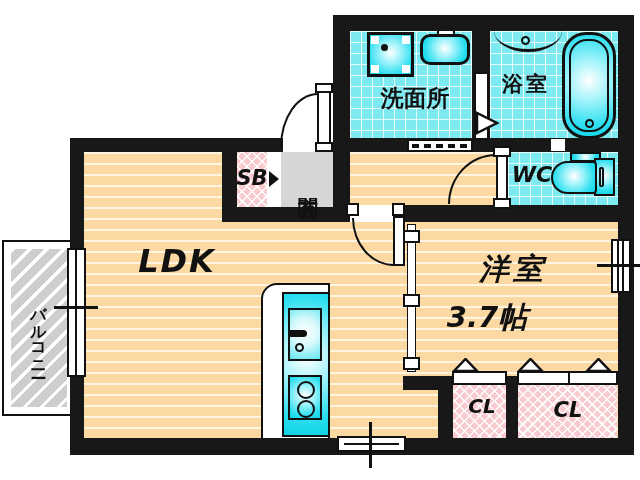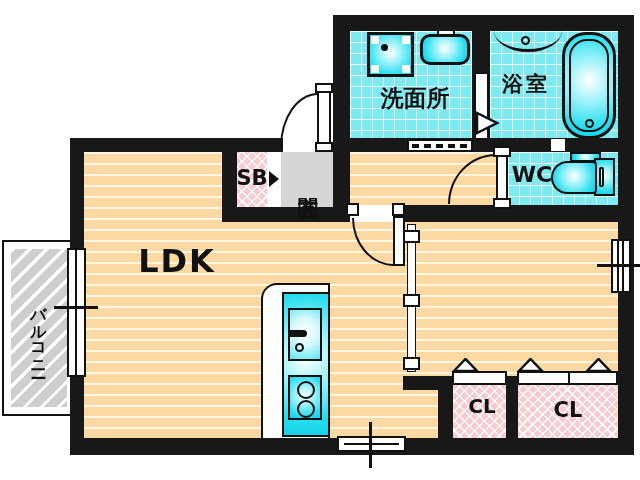--- a/index.html
+++ b/index.html
@@ -32,21 +32,21 @@
           border:2.5px solid #111; }
 
   .leaf { background:#fff; border:2.5px solid #111; }
   .bracket { background:#fff; border:2.5px solid #111; }
   .win { background:#fff; border:2.5px solid #111; }
   .tick { background:#111; }
 
   .lbl { position:absolute; color:#111; font-weight:700; display:flex;
          align-items:center; justify-content:center; text-align:center; line-height:1.05;
          white-space:nowrap; }
-  .ital { }
+  .ital { font-style: italic; }
   .vert { writing-mode: vertical-rl; text-orientation: upright; }
 </style>
 </head>
 <body>
 
 <div id="canvas">
 
   <div class="abs wood" style="left:84px;top:152px;width:534px;height:286px"></div>
   <div class="abs tile" style="left:350px;top:31px;width:122px;height:109px"></div>
   <div class="abs tile" style="left:490px;top:31px;width:128px;height:109px"></div>
@@ -175,17 +175,19 @@
     <div class="abs" style="left:5px;top:5px;width:55px;height:2px;background:#111"></div>
   </div>
   <div class="tick abs" style="left:369px;top:422px;width:3px;height:46px"></div>
 
   <div class="lbl" style="left:491px;top:72px;width:70px;height:24px;font-size:21px;letter-spacing:3px">浴室</div>
   <div class="lbl" style="left:355px;top:84px;width:120px;height:28px;font-size:23px">洗面所</div>
   <div class="lbl ital" style="left:510px;top:162px;width:44px;height:26px;font-size:22px">WC</div>
   <div class="lbl vert" style="left:294px;top:154px;width:28px;height:54px;font-size:20px">玄関</div>
   <div class="lbl ital" style="left:234px;top:163px;width:36px;height:30px;font-size:21px">SB</div>
   <div class="lbl ital" style="left:92px;top:240px;width:170px;height:44px;font-size:32px;letter-spacing:2px">LDK</div>
+  <div class="lbl ital" style="left:448px;top:248px;width:130px;height:42px;font-size:30px;letter-spacing:4px">洋室</div>
+  <div class="lbl ital" style="left:420px;top:296px;width:134px;height:42px;font-size:29px">3.7帖</div>
   <div class="lbl vert" style="left:24px;top:254px;width:28px;height:156px;font-size:16px">バルコニー</div>
   <div class="lbl ital" style="left:460px;top:392px;width:44px;height:28px;font-size:20px">CL</div>
   <div class="lbl ital" style="left:546px;top:395px;width:44px;height:30px;font-size:21px">CL</div>
 
 </div>
 
 </body></html>

